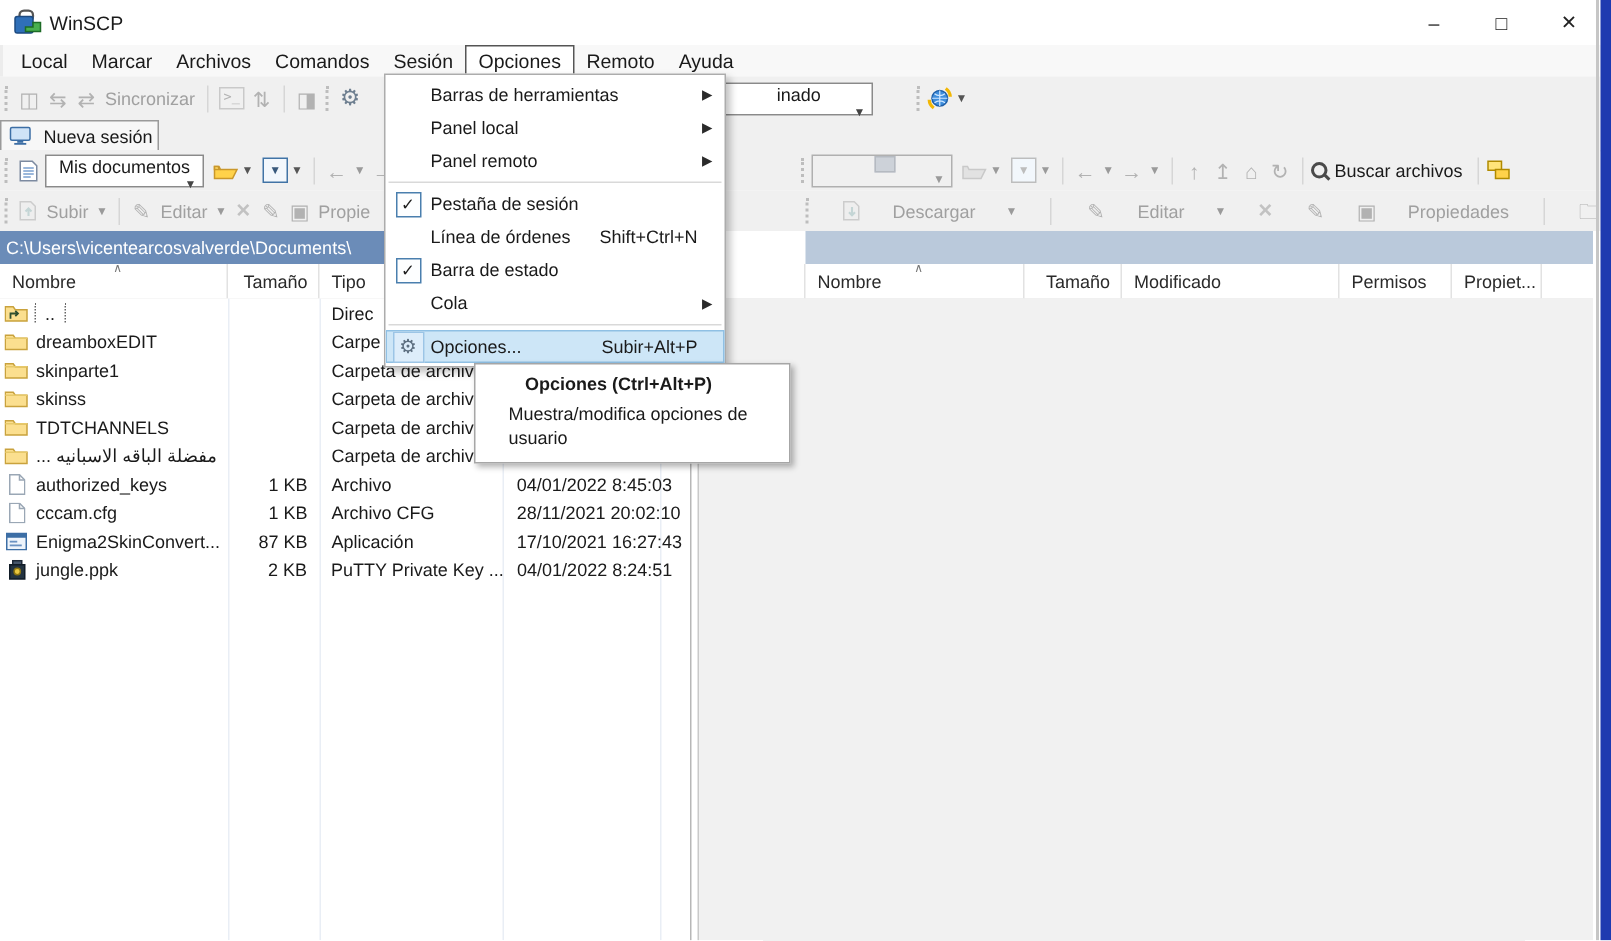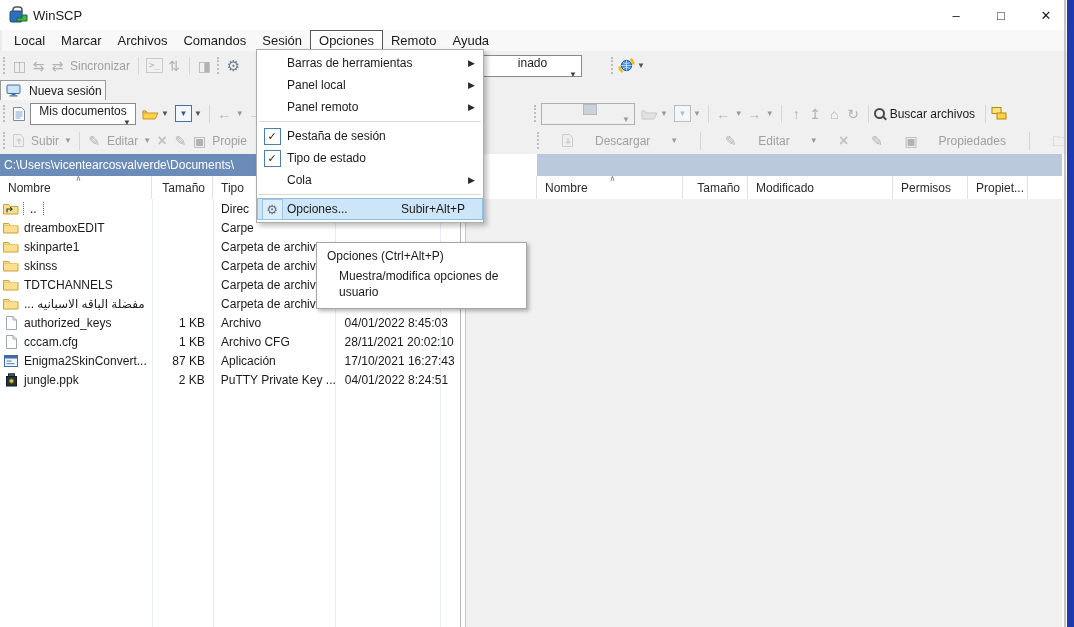--- a/index.html
+++ b/index.html
@@ -81,21 +81,21 @@
   .mitem .gutter{width:30px;flex:none;display:flex;align-items:center;justify-content:center;}
   .mitem .mlabel{flex:1;}
   .mitem .mshortcut{margin-right:10px;}
   .mitem .subarrow{position:absolute;right:8px;font-size:9px;color:#2a2a2a;}
   .msep{height:1px;background:#d9d9d9;margin:3px 2px;}
   .mitem.selected{background:#cde6f7;box-shadow:inset 0 0 0 1px #8fc0e4;}
   .mcheck{width:15px;height:15px;border:1px solid #4a7fae;background:#fdfeff;display:flex;align-items:center;justify-content:center;font-size:11px;color:#1c1c1c;}
   .mgearbox{width:19px;height:19px;border:1px solid #9cc5e6;background:#ddedfa;display:flex;align-items:center;justify-content:center;font-size:13px;color:#5d6f80;}
   
   #tooltip{left:316px;top:242px;width:211px;box-sizing:border-box;background:#fff;border:1px solid #a6a6a6;box-shadow:2px 2px 4px rgba(0,0,0,0.3);z-index:60;padding:6px 8px 8px 10px;}
-  #tooltip .ttitle{font-weight:normal;margin-bottom:5px;}
+  #tooltip .ttitle{font-weight:bold;margin-bottom:5px;margin-left:23px;}
   #tooltip .tbody{margin-left:12px;width:178px;line-height:1.35;}
   
   #preset-combo{left:483px;top:55px;width:97px;z-index:5;}
 </style>
 </head>
 <body>
 
 <div id="screen">
 
   <div id="titlebar" class="abs">
@@ -482,24 +482,29 @@
         <span class="subarrow">▶</span>
       </div>
       <div class="msep"></div>
       <div class="mitem">
         <span class="gutter">
           <span class="mcheck">✓</span>
         </span>
         <span class="mlabel">Pestaña de sesión</span>
       </div>
       <div class="mitem">
+        <span class="gutter"></span>
+        <span class="mlabel">Línea de órdenes</span>
+        <span class="mshortcut">Shift+Ctrl+N</span>
+      </div>
+      <div class="mitem">
         <span class="gutter">
           <span class="mcheck">✓</span>
         </span>
-        <span class="mlabel">Tipo de estado</span>
+        <span class="mlabel">Barra de estado</span>
       </div>
       <div class="mitem">
         <span class="gutter"></span>
         <span class="mlabel">Cola</span>
         <span class="subarrow">▶</span>
       </div>
       <div class="msep"></div>
       <div class="mitem selected">
         <span class="gutter">
           <span class="mgearbox">⚙</span>

